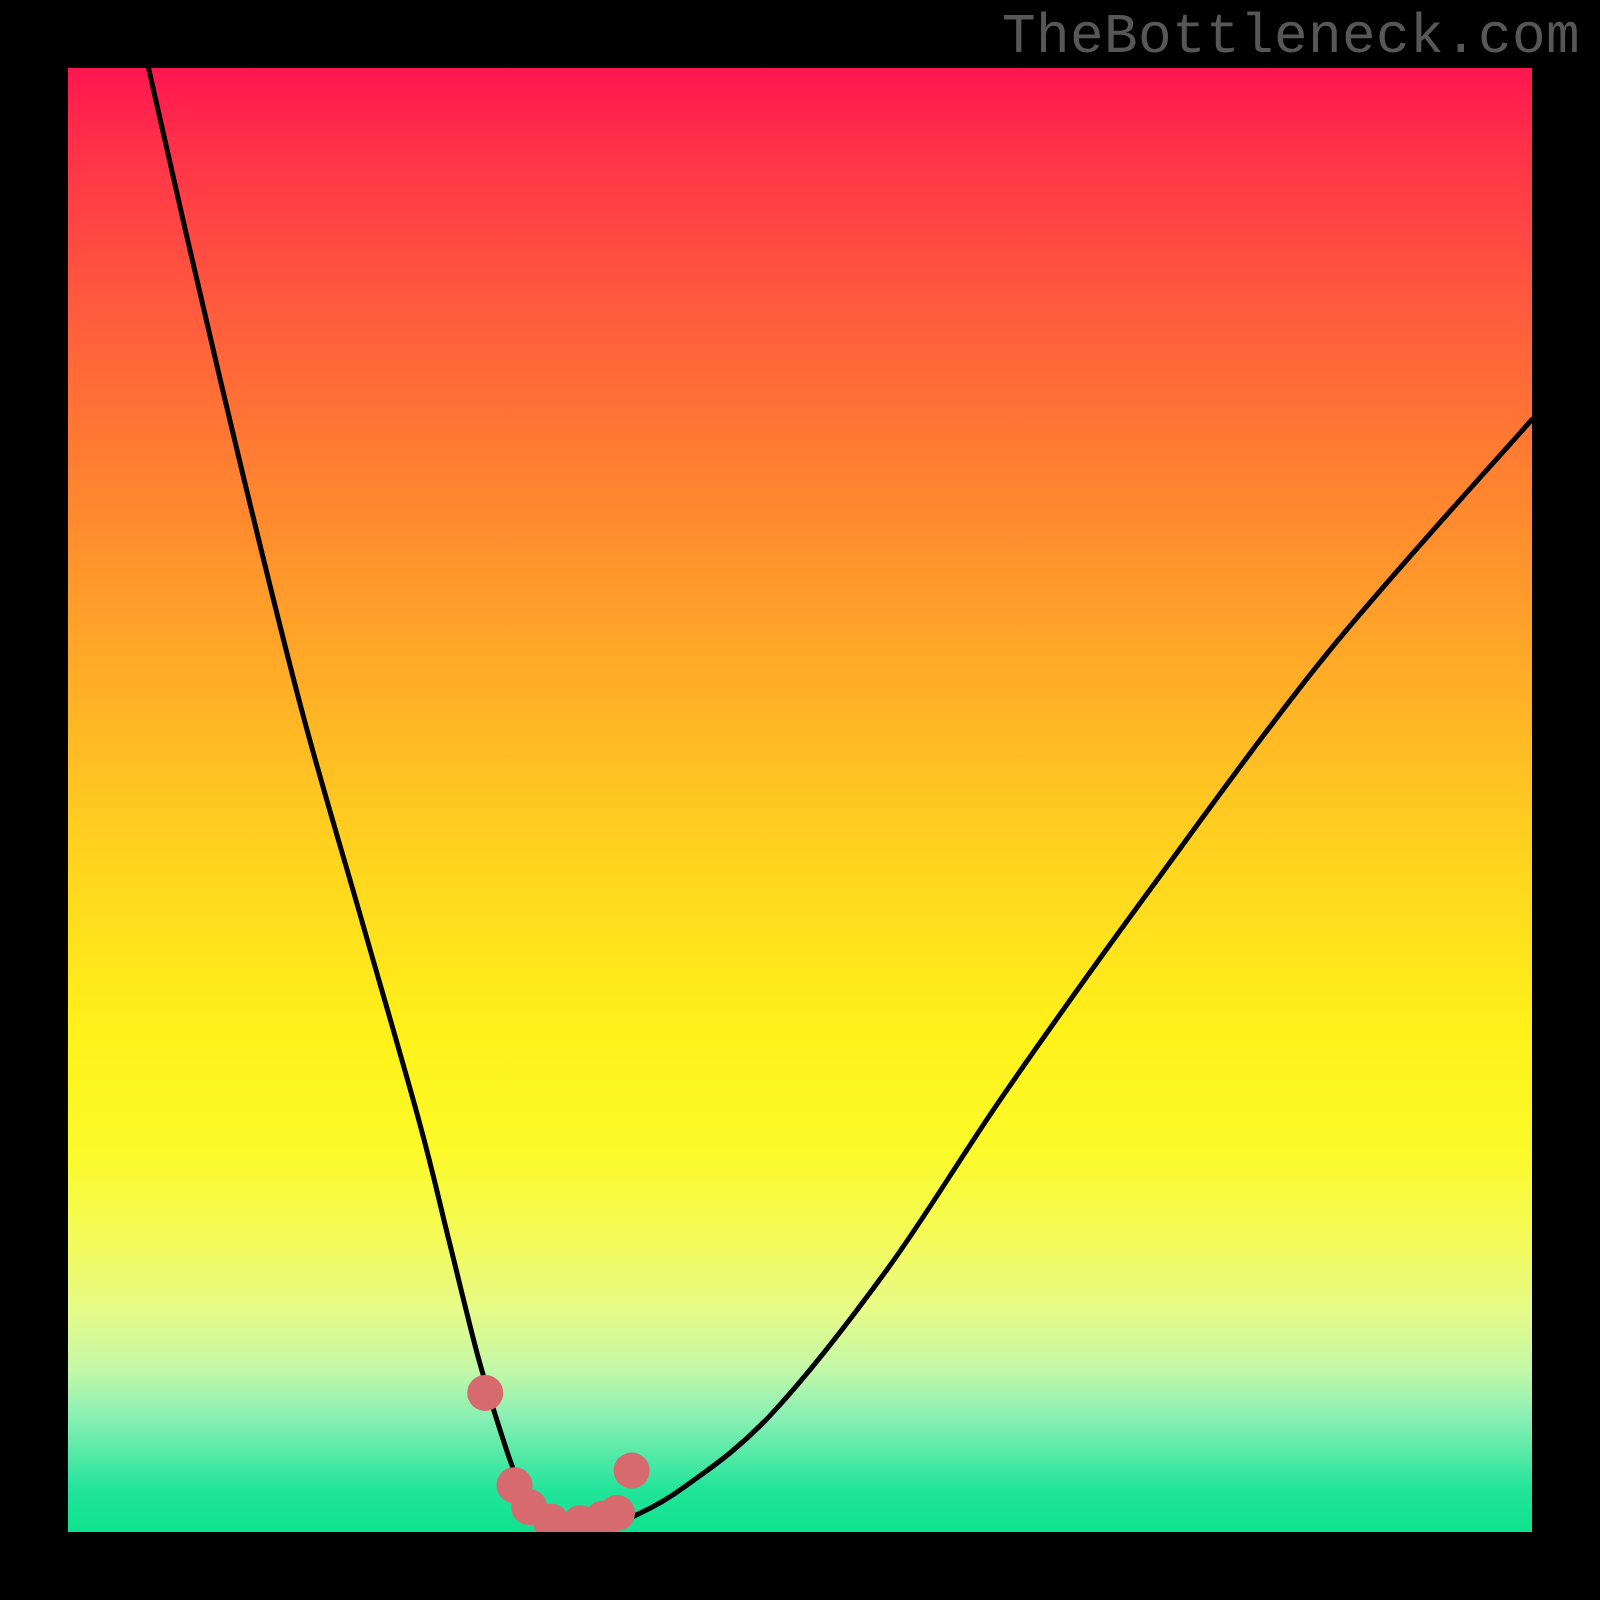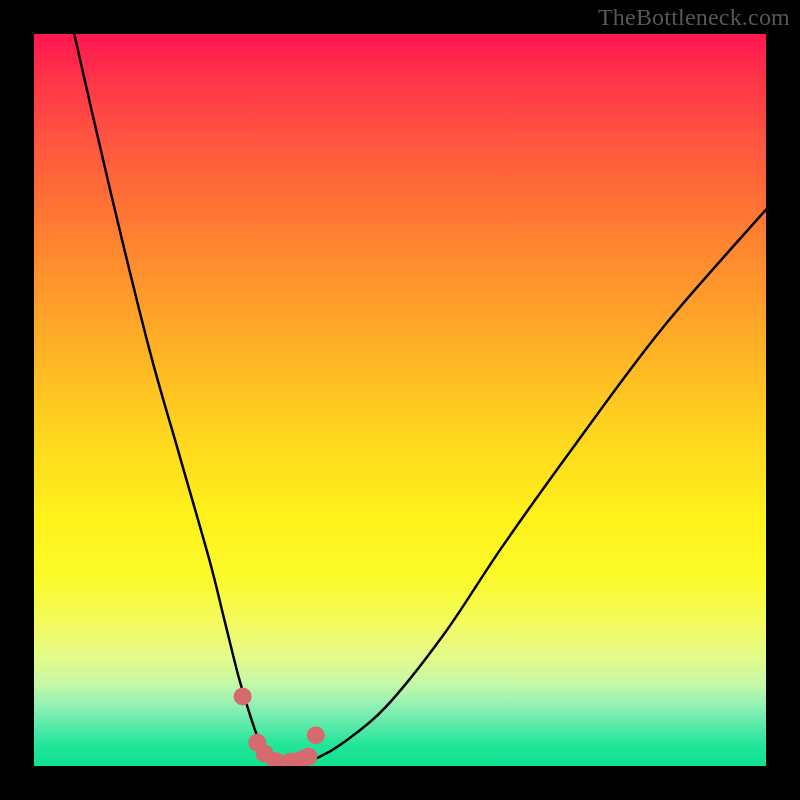--- a/index.html
+++ b/index.html
@@ -40,22 +40,22 @@
     );
   }
   .curve-layer {
     position: absolute;
     inset: 0;
   }
   .watermark {
     position: absolute;
     top: 4px;
     right: 10px;
-    font-family: Liberation Serif, serif;
-    font-size: 24px;
+    font-family: Liberation Mono, monospace;
+    font-size: 28px;
     color: #575757;
     letter-spacing: 0.2px;
     user-select: none;
   }
 </style>
 </head>
 <body>
 
 <div class="frame">
 

